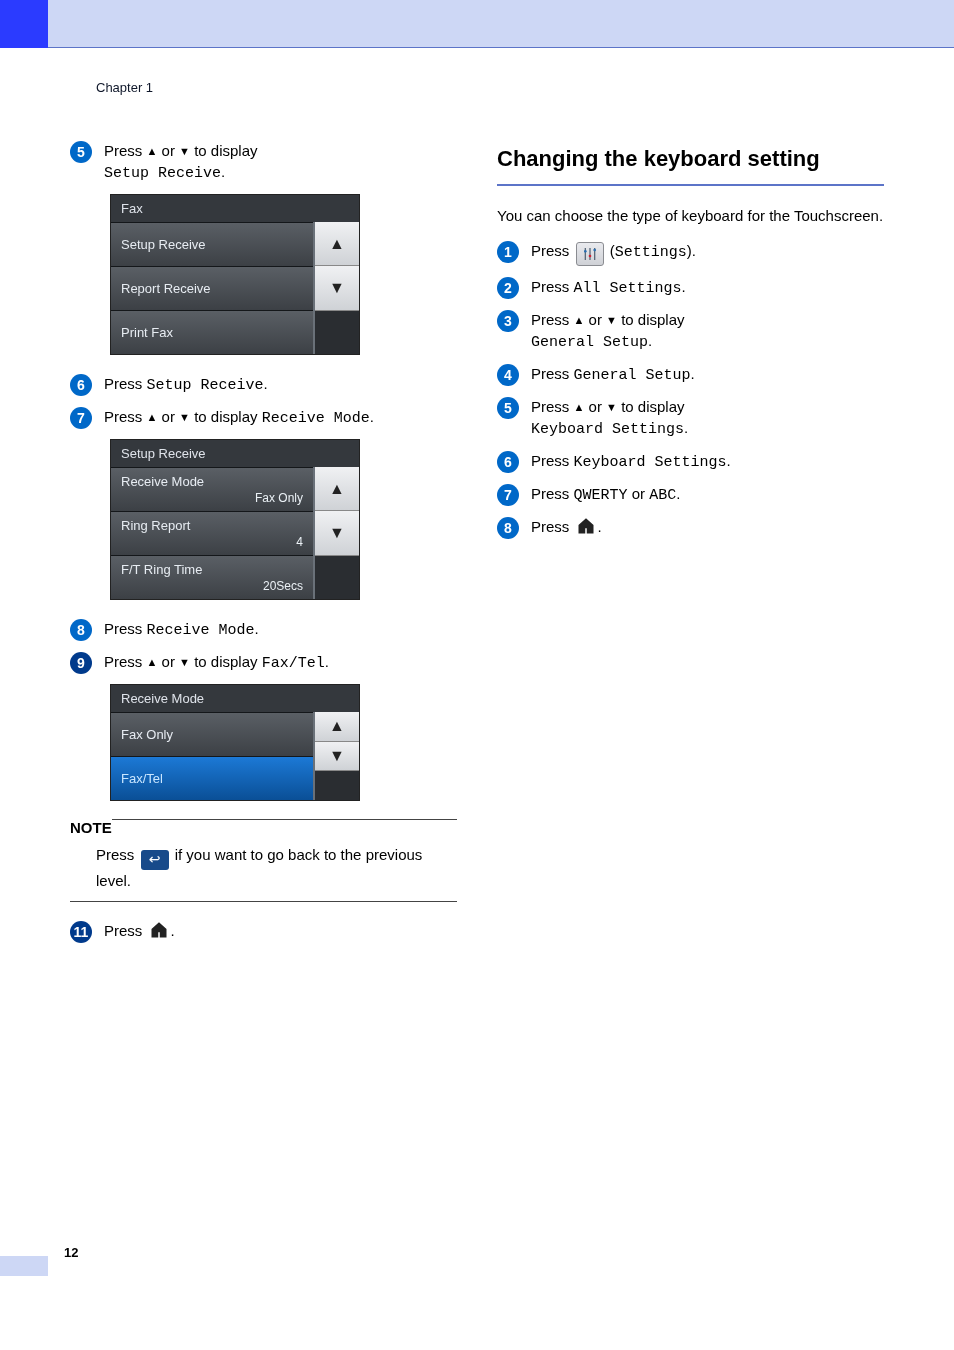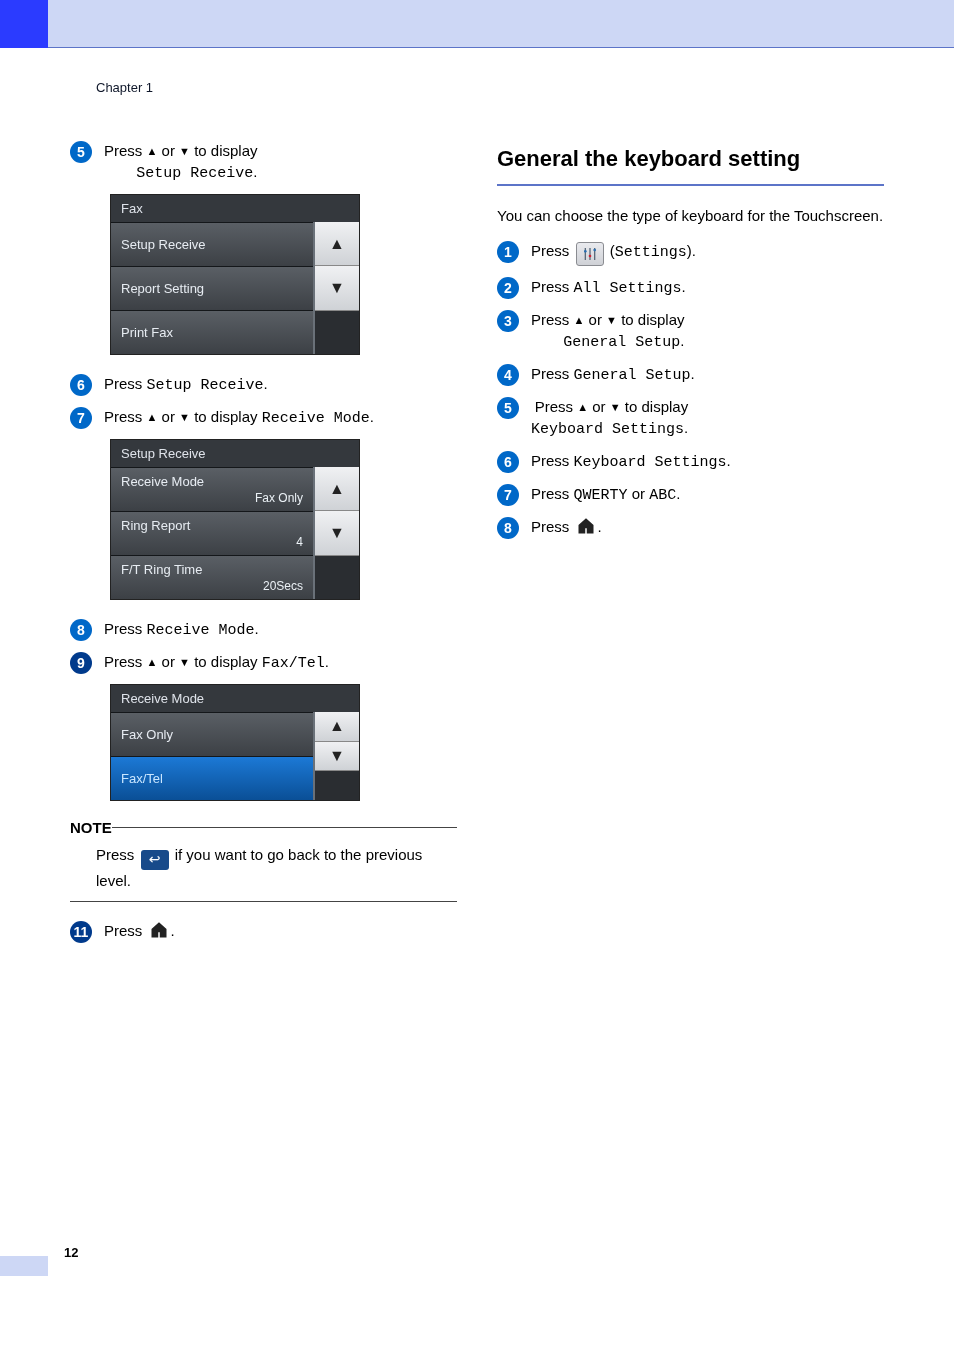--- a/index.html
+++ b/index.html
@@ -32,21 +32,21 @@
   .page-num {
     position: absolute; left: 64px; bottom: 90px;
     font-size: 13px; font-weight: bold;
   }
   .columns {
     position: absolute; left: 70px; right: 70px; top: 140px; bottom: 120px;
     display: flex; gap: 40px;
   }
   .col { flex: 1; }
   .step { display: flex; align-items: flex-start; gap: 12px; margin-bottom: 10px; }
-  .step-body { padding-top: 0px; line-height: 1.4; text-align: right; }
+  .step-body { padding-top: 0px; line-height: 1.4; }
   .bullet {
     width: 22px; height: 22px; border-radius: 11px;
     display: flex; align-items: center; justify-content: center;
     color: #fff; font-size: 14px; font-weight: bold; flex-shrink: 0;
     margin-top: 1px;
   }
   .b-blue  { background: #0068c8; }
   .b-dblue { background: #003a8c; }
   .mono { font-family: "Courier New", monospace; }
   .arrow { font-size: 11px; vertical-align: 1px; }
@@ -104,21 +104,21 @@
     background: #184a8a; color: #fff; border-radius: 3px;
     width: 28px; height: 20px; vertical-align: -4px; margin: 0 2px;
     font-size: 14px;
   }
   .icon-home {
     display: inline-flex; align-items: center; justify-content: center;
     width: 20px; height: 20px; vertical-align: -3px; margin: 0 2px;
   }
   .note-block { margin-top: 16px; }
   .note-head {
-    display: flex; align-items: center; margin-bottom: 8px;
+    display: flex; align-items: flex-start; margin-bottom: 8px;
   }
   .note-head .label { font-weight: bold; font-size: 15px; }
   .note-head .line { flex: 1; height: 1px; background: #444; }
   .note-body { padding: 0 10px 0 26px; line-height: 1.4; }
   .note-foot { height: 1px; background: #444; margin-top: 10px; margin-left: 0; }
 
   svg.home path { fill: #222; stroke: #222; }
 </style>
 </head>
 <body>
@@ -143,21 +143,21 @@
     </div>
 
     <div class="screen">
       <div class="screen-title">Fax</div>
       <div class="screen-body">
         <div class="screen-rows">
           <div class="screen-row">
               <span>Setup Receive</span>
             </div>
           <div class="screen-row">
-              <span>Report Setting</span>
+              <span>Report Receive</span>
             </div>
           <div class="screen-row">
               <span>Print Fax</span>
             </div>
         </div>
         <div class="screen-arrows">
           <div class="btn">▲</div>
           <div class="btn">▼</div>
           <div class="blank"></div>
         </div>
@@ -255,21 +255,21 @@
             <svg class="home" width="18" height="18" viewBox="0 0 24 24">
               <path d="M3 11 L12 3 L21 11 L21 21 L14 21 L14 14 L10 14 L10 21 L3 21 Z" fill="none" stroke-width="2"></path>
             </svg>
           </span><span>.</span>
       </div>
     </div>
 
   </div>
 
   <div class="col">
-    <div class="section-title">General the keyboard setting</div>
+    <div class="section-title">Changing the keyboard setting</div>
     <div class="section-rule"></div>
     <p class="para">You can choose the type of keyboard for the Touchscreen.</p>
 
     <div class="step">
       <div class="bullet b-blue">1</div>
       <div class="step-body">
         <span>Press </span><span class="icon-box">
             <svg width="18" height="16" viewBox="0 0 24 24">
               <path d="M5 3v18M12 3v18M19 3v18" stroke="#5a6b7b" stroke-width="2" fill="none"></path>
               <circle cx="5" cy="8" r="2" fill="#2b6fb0"></circle>

